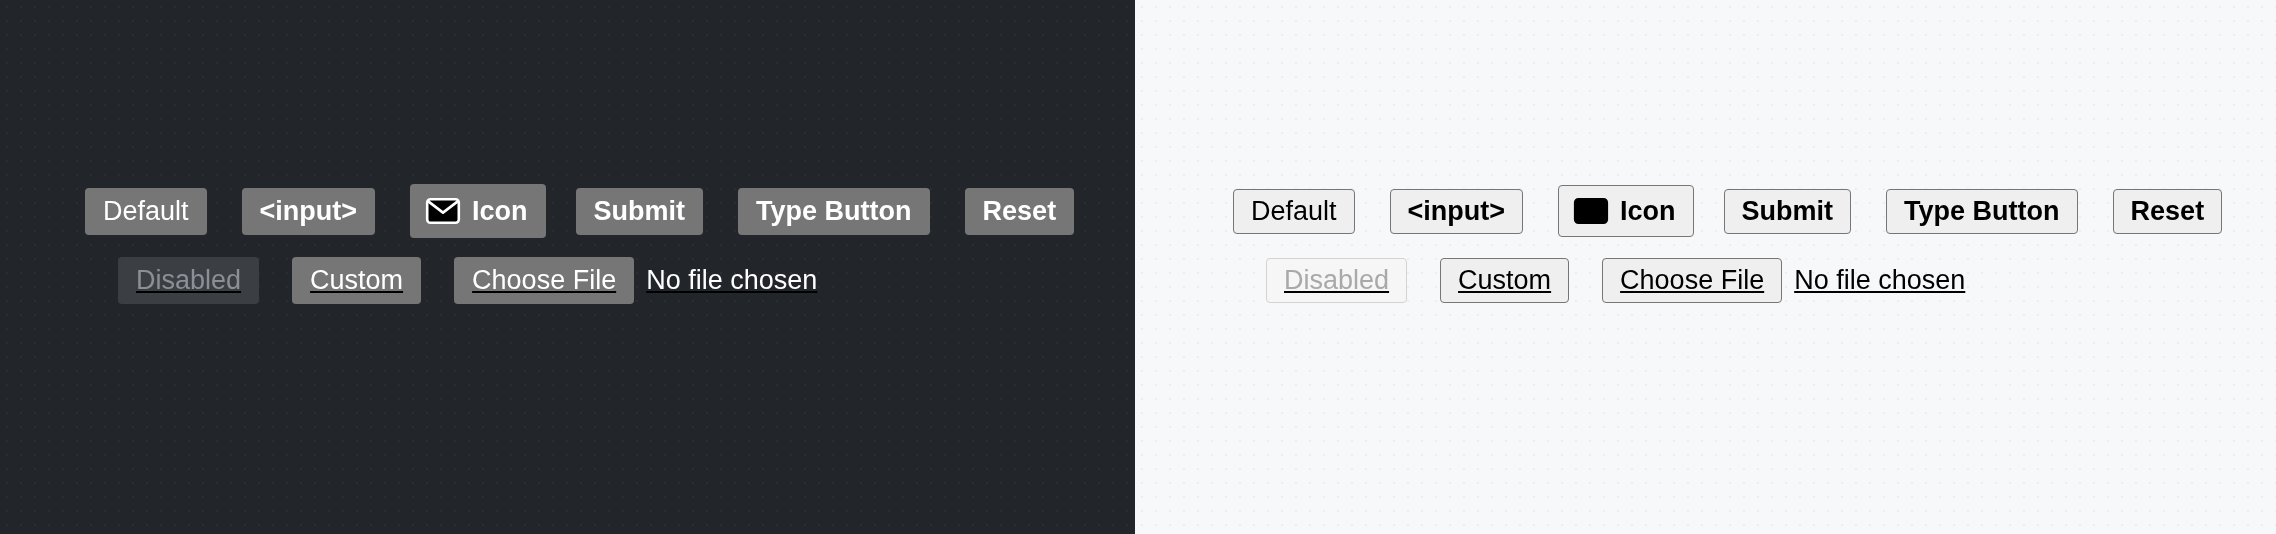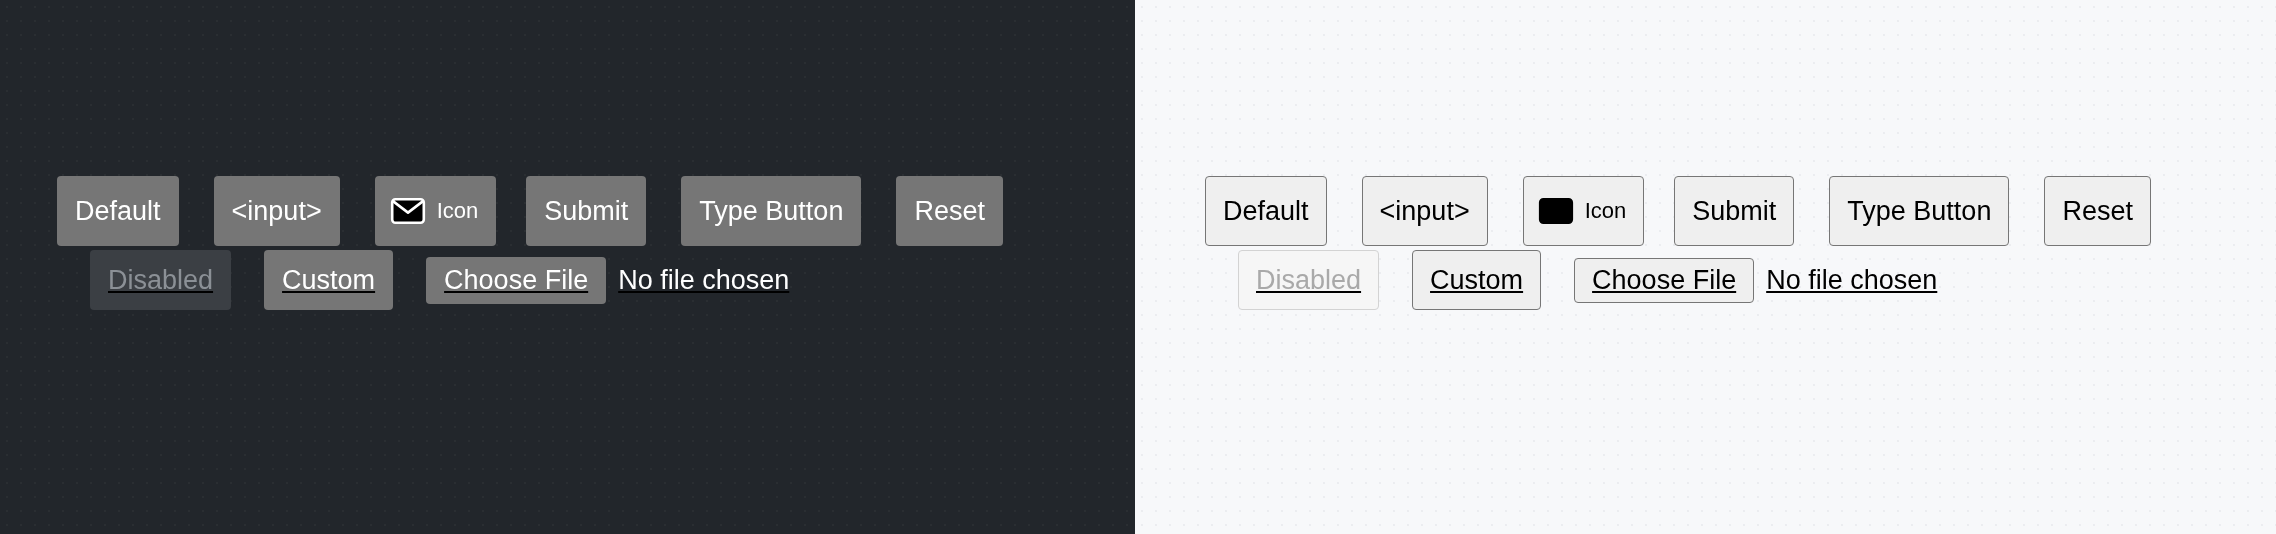--- a/index.html
+++ b/index.html
@@ -44,21 +44,23 @@
     padding-top:176px;
     display:flex;
     flex-direction:column;
     align-items:flex-start;
   }
   .panel.dark  .panel-inner { padding-left:57px; }
   .panel.light .panel-inner { padding-left:70px; }
 
   .row {
     display:flex;
+    align-items:center;
     width:100%;
+    margin-left:28px;
   }
   .row-1 { height:70px; }
   .row-2 { margin-top:4px; height:60px;text-decoration:underline; }
 
   
   .btn {
     font-family:"Liberation Sans", sans-serif;
     font-size:27px;
     line-height:1;
     border-radius:4px;
@@ -111,21 +113,21 @@
     gap:11px;
   }
   .light .filetext {
     color:#000000;
     font-size:27px;
     margin-left:12px;
     white-space:nowrap;
   }
 
   
-  .row-1 > * + *  { margin-left:0; }
+  .row-1 > * + *  { margin-left:0;font-weight:bold; }
   .gap-a { width:35px; flex:0 0 auto; }
   .gap-b { width:30px; flex:0 0 auto; }
   .gap-c { width:33px; flex:0 0 auto; }
 
   
   .env {
     width:36px; height:28px;
     flex:0 0 auto;
     display:block;
   }
@@ -147,21 +149,21 @@
     stroke-width:2.6;
   }
   .light .env .env-flap {
     fill:none;
     stroke:#000000;
     stroke-width:2.6;
     stroke-linecap:round;
     stroke-linejoin:round;
   }
 
-  .icon-label { font-size:22px; }
+  .icon-label { font-size:27px; }
 </style>
 </head>
 <body>
 
 <div id="root">
 
   <div class="panel dark">
     <div class="panel-inner">
 
       <div class="row row-1">

